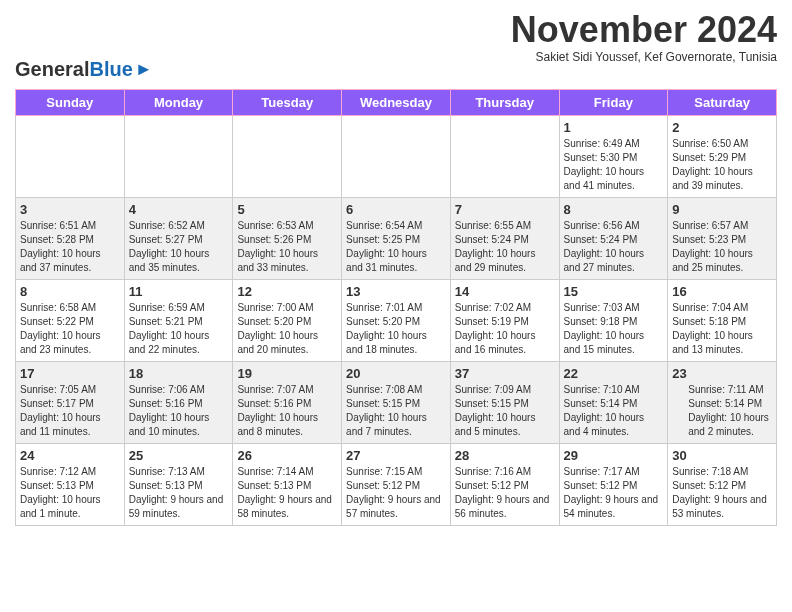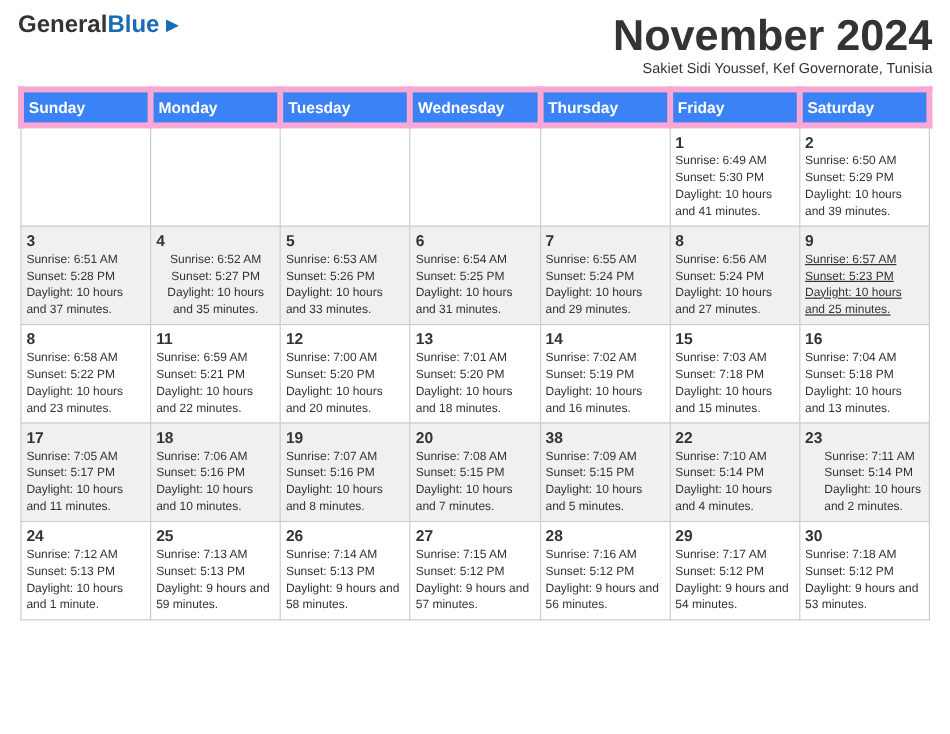--- a/index.html
+++ b/index.html
@@ -1,31 +1,31 @@
 <!DOCTYPE html>
 <html><head>
   <meta charset="utf-8">
   <style>
     * { box-sizing: border-box; margin: 0; padding: 0; }
     body { font-family: Arial, sans-serif; background: #fff; width: 792px; min-height: 612px; }
     .container { width: 792px; padding: 10px 15px; }
     .header { display: flex; justify-content: space-between; align-items: flex-start; margin-bottom: 8px; }
-    .logo { display: flex; flex-direction: column; align-items: flex-start; }
+    .logo { display: flex; flex-direction: column; align-items: flex-start; margin-top: 48px; }
     .title-block { text-align: right; margin-left: 24px; }
     .month-title { font-size: 36px; font-weight: bold; color: #333; line-height: 1.1; }
     .location { font-size: 12px; color: #333; }
     .calendar-table { width: 100%; border-collapse: collapse; }
     .calendar-table thead th {
-      background: #3b82f6;
+      background: #8b5cf6;
       color: #fff;
       font-size: 13px;
       font-weight: bold;
       padding: 5px 4px;
-      border: 5px solid #f9a8d4;
-      text-align: left;
+      border: 1px solid #f9a8d4;
+      text-align: center;
     }
     .calendar-table tbody td {
       border: 1px solid #ccc;
       vertical-align: top;
       padding: 4px;
       font-size: 10.5px;
       color: #333;
       width: calc(100% / 7);
       min-height: 80px;
       background: #fff;
@@ -89,21 +89,21 @@
         </tr>
         <tr>
           <td>
             <span class="day-number">3</span>
             <div class="day-info" style="white-space: pre-line;">Sunrise: 6:51 AM
 Sunset: 5:28 PM
 Daylight: 10 hours and 37 minutes.</div>
           </td>
           <td>
             <span class="day-number">4</span>
-            <div class="day-info" style="white-space: pre-line; text-align: center;">Sunrise: 6:52 AM
+            <div class="day-info" style="white-space: pre-line;">Sunrise: 6:52 AM
 Sunset: 5:27 PM
 Daylight: 10 hours and 35 minutes.</div>
           </td>
           <td>
             <span class="day-number">5</span>
             <div class="day-info" style="white-space: pre-line;">Sunrise: 6:53 AM
 Sunset: 5:26 PM
 Daylight: 10 hours and 33 minutes.</div>
           </td>
           <td>
@@ -119,21 +119,21 @@
 Daylight: 10 hours and 29 minutes.</div>
           </td>
           <td>
             <span class="day-number">8</span>
             <div class="day-info" style="white-space: pre-line;">Sunrise: 6:56 AM
 Sunset: 5:24 PM
 Daylight: 10 hours and 27 minutes.</div>
           </td>
           <td>
             <span class="day-number">9</span>
-            <div class="day-info" style="white-space: pre-line; text-decoration: underline;">Sunrise: 6:57 AM
+            <div class="day-info" style="white-space: pre-line;">Sunrise: 6:57 AM
 Sunset: 5:23 PM
 Daylight: 10 hours and 25 minutes.</div>
           </td>
         </tr>
         <tr>
           <td>
             <span class="day-number">8</span>
             <div class="day-info" style="white-space: pre-line;">Sunrise: 6:58 AM
 Sunset: 5:22 PM
 Daylight: 10 hours and 23 minutes.</div>
@@ -158,21 +158,21 @@
           </td>
           <td>
             <span class="day-number">14</span>
             <div class="day-info" style="white-space: pre-line;">Sunrise: 7:02 AM
 Sunset: 5:19 PM
 Daylight: 10 hours and 16 minutes.</div>
           </td>
           <td>
             <span class="day-number">15</span>
             <div class="day-info" style="white-space: pre-line;">Sunrise: 7:03 AM
-Sunset: 7:18 PM
+Sunset: 9:18 PM
 Daylight: 10 hours and 15 minutes.</div>
           </td>
           <td>
             <span class="day-number">16</span>
             <div class="day-info" style="white-space: pre-line;">Sunrise: 7:04 AM
 Sunset: 5:18 PM
 Daylight: 10 hours and 13 minutes.</div>
           </td>
         </tr>
         <tr>
@@ -194,21 +194,21 @@
 Sunset: 5:16 PM
 Daylight: 10 hours and 8 minutes.</div>
           </td>
           <td>
             <span class="day-number">20</span>
             <div class="day-info" style="white-space: pre-line;">Sunrise: 7:08 AM
 Sunset: 5:15 PM
 Daylight: 10 hours and 7 minutes.</div>
           </td>
           <td>
-            <span class="day-number">38</span>
+            <span class="day-number">37</span>
             <div class="day-info" style="white-space: pre-line;">Sunrise: 7:09 AM
 Sunset: 5:15 PM
 Daylight: 10 hours and 5 minutes.</div>
           </td>
           <td>
             <span class="day-number">22</span>
             <div class="day-info" style="white-space: pre-line;">Sunrise: 7:10 AM
 Sunset: 5:14 PM
 Daylight: 10 hours and 4 minutes.</div>
           </td>

